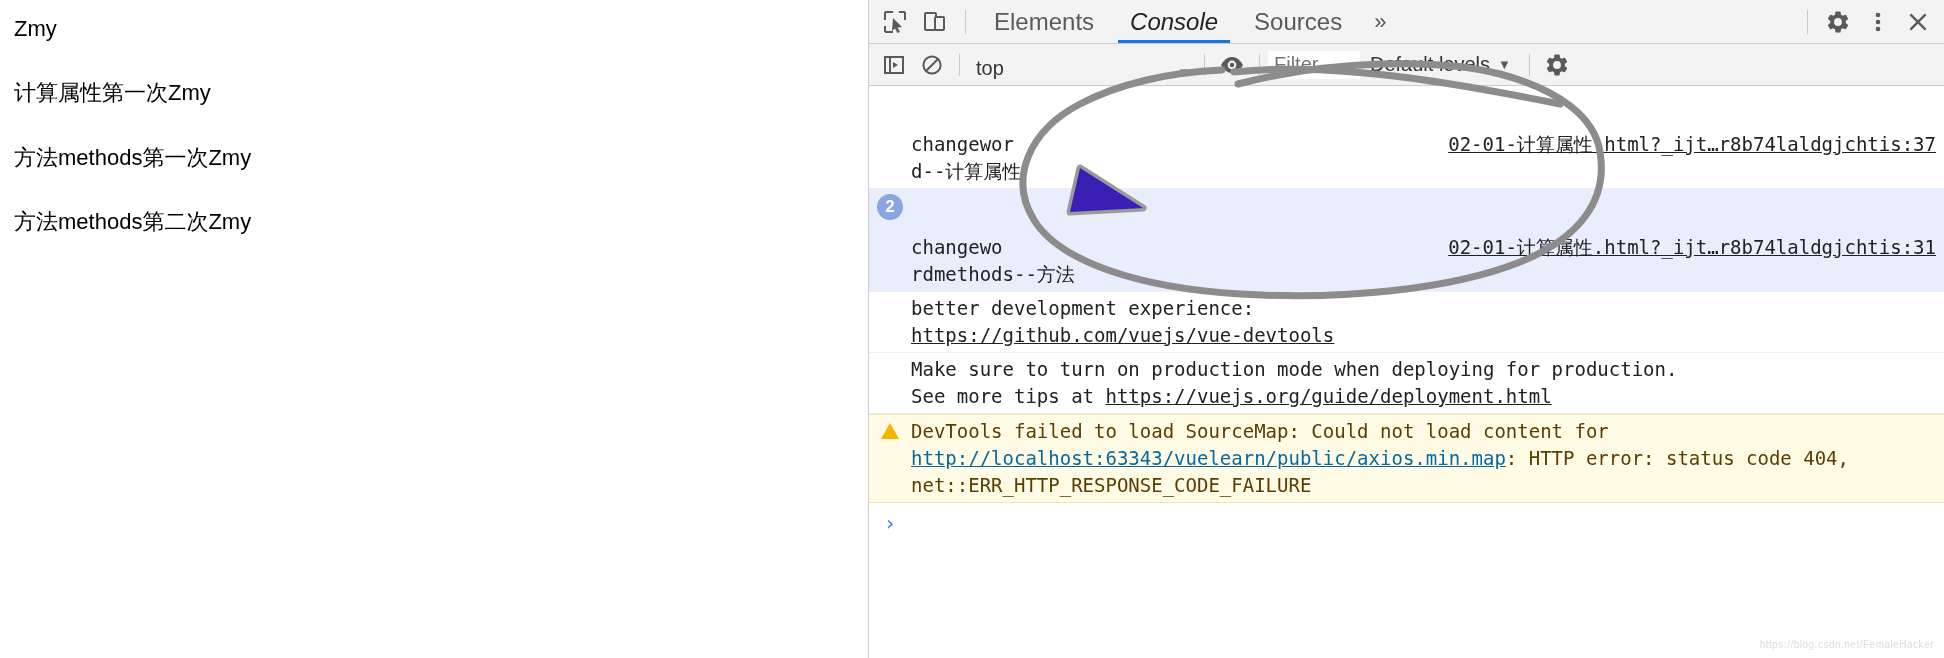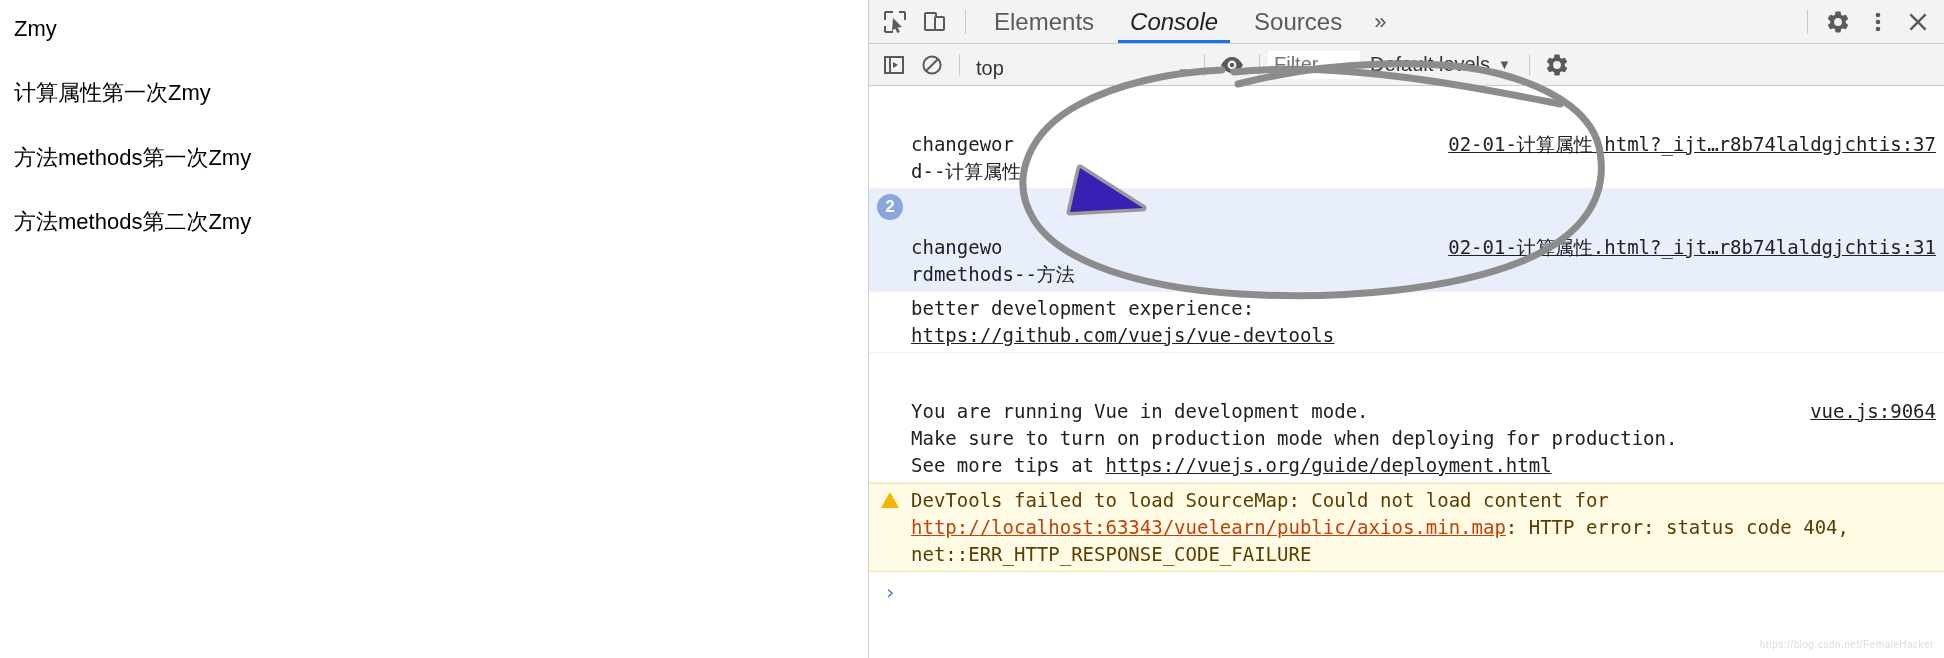--- a/index.html
+++ b/index.html
@@ -149,21 +149,21 @@
   }
   .msg a.link {
     color: #202124; text-decoration: underline; cursor: pointer;
   }
   .msg.warning {
     background: #fffbe5;
     border-top: 1px solid #f0e6b0;
     border-bottom: 1px solid #f0e6b0;
     color: #5c3c00;
   }
-  .msg.warning a.link { color: #c2410c; text-align: center; }
+  .msg.warning a.link { color: #0369a1; text-align: center; }
   .warn-tri {
     width: 0; height: 0;
     border-left: 9px solid transparent;
     border-right: 9px solid transparent;
     border-bottom: 16px solid #f4b400;
     position: relative; top: 3px;
   }
 
   .prompt-row {
     display: flex; align-items: flex-start;
@@ -320,24 +320,20 @@
         <div class="msg-gutter"></div>
         <div class="msg-body">
           <div>better development experience:</div>
           <div><a class="link">https://github.com/vuejs/vue-devtools</a></div>
         </div>
       </div>
 
       <div class="msg">
         <div class="msg-gutter"></div>
         <div class="msg-body">
-          <div class="msg-row">
-            <span class="msg-text">You are running Vue in development mode.</span>
-            <span class="msg-src">vue.js:9064</span>
-          </div>
           <div>Make sure to turn on production mode when deploying for production.</div>
           <div><span>See more tips at </span><a class="link">https://vuejs.org/guide/deployment.html</a></div>
         </div>
       </div>
 
       <div class="msg warning">
         <div class="msg-gutter">
           <span class="warn-tri"></span>
         </div>
         <div class="msg-body">

